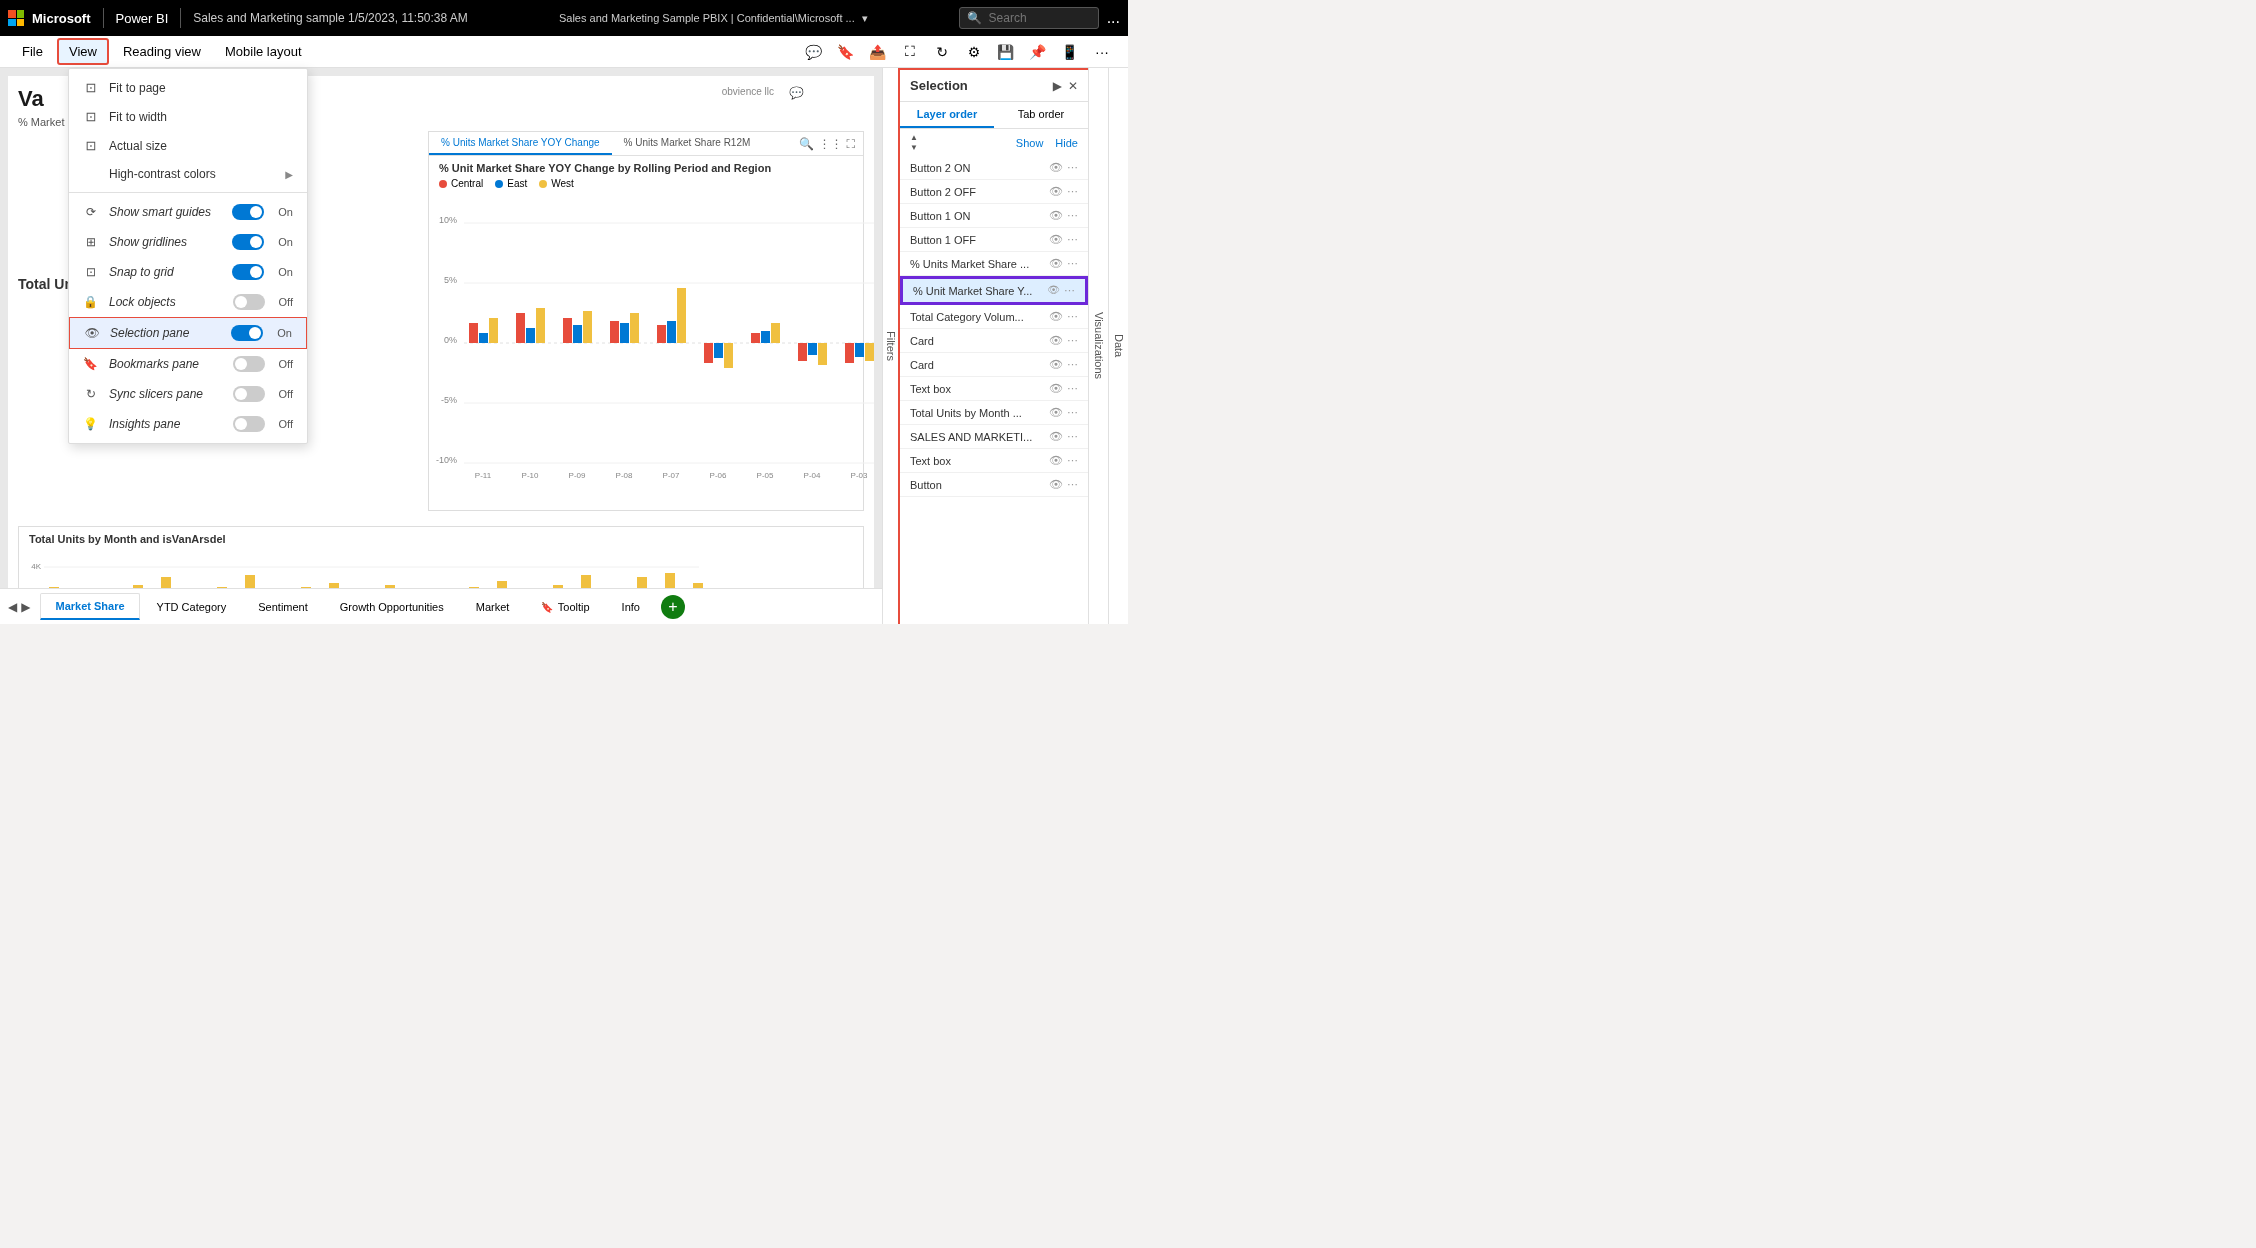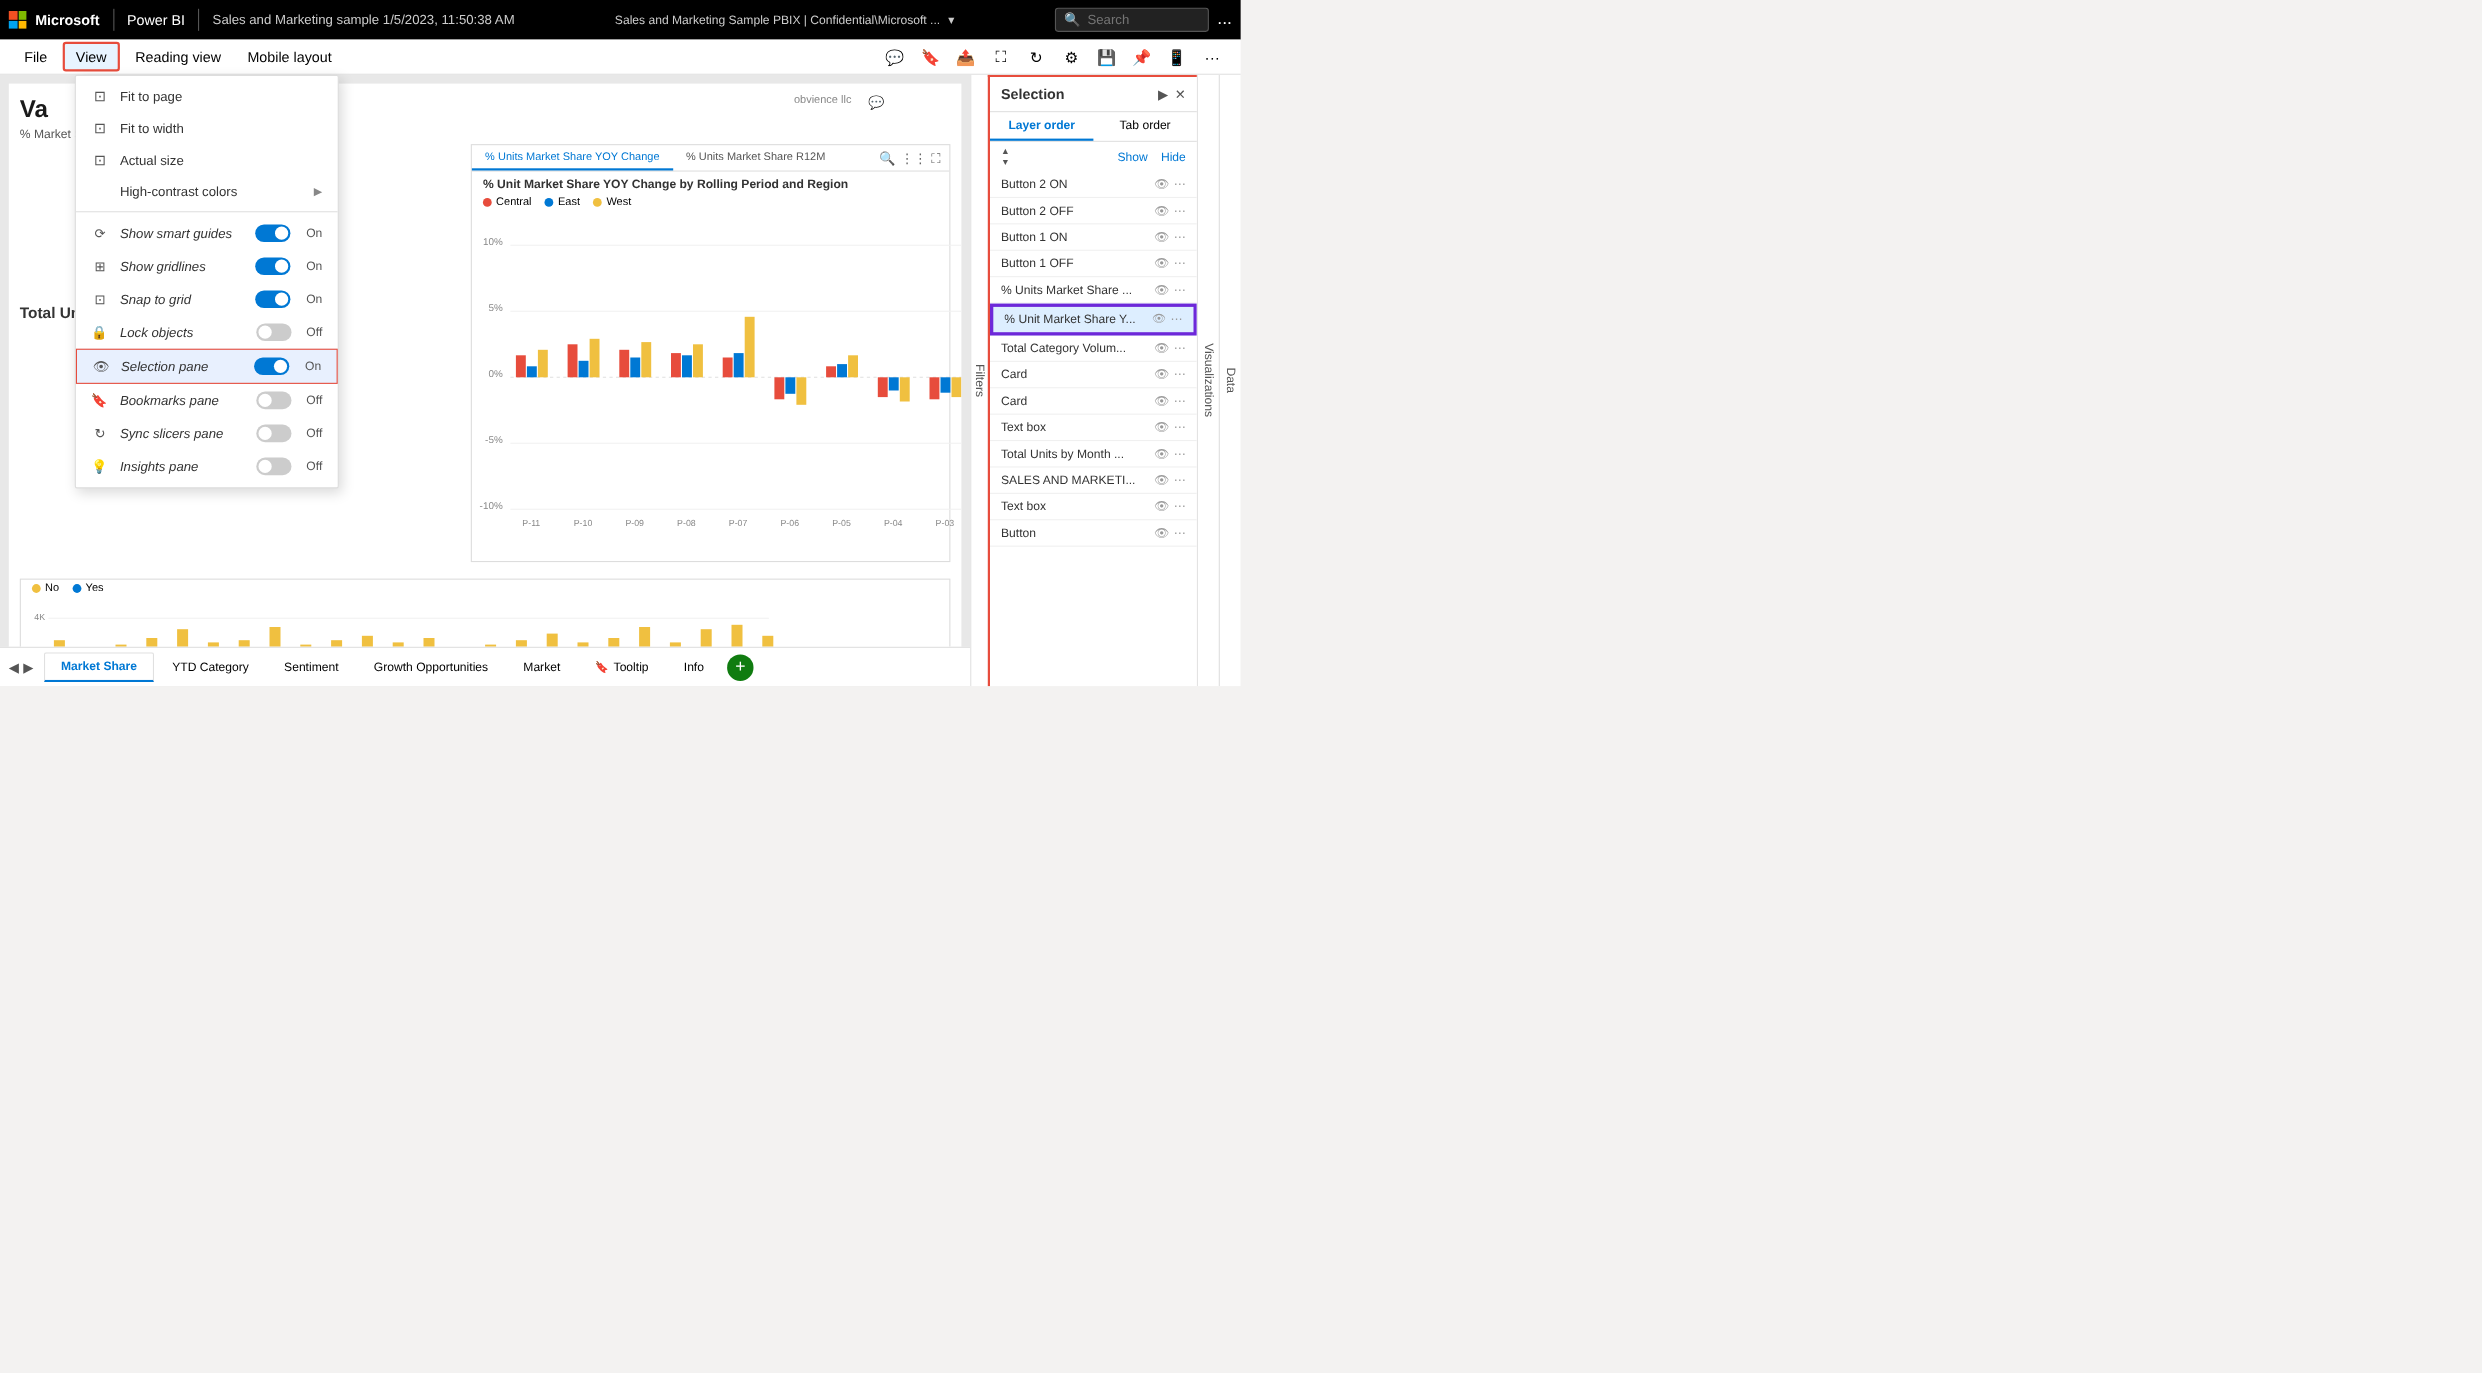--- a/index.html
+++ b/index.html
@@ -288,30 +288,21 @@
             <text x="336" y="285" font-size="8" fill="#888" text-anchor="middle">P-05</text>
             <text x="383" y="285" font-size="8" fill="#888" text-anchor="middle">P-04</text>
             <text x="430" y="285" font-size="8" fill="#888" text-anchor="middle">P-03</text>
             <text x="477" y="285" font-size="8" fill="#888" text-anchor="middle">P-02</text>
             <text x="524" y="285" font-size="8" fill="#888" text-anchor="middle">P-01</text>
             <text x="571" y="285" font-size="8" fill="#888" text-anchor="middle">P-00</text>
           </svg>
         </div>
 
         <div style="position:absolute;top:450px;left:10px;right:10px;height:180px;background:#fff;border:1px solid #ddd;overflow:hidden;">
-          <div style="display:flex;gap:12px;padding:2px 10px 2px;font-size:10px;">
-            <div style="display:flex;align-items:center;gap:4px;">
-              <div style="width:8px;height:8px;border-radius:50%;background:#f0c040;"></div>
-              <span>No</span>
-            </div>
-            <div style="display:flex;align-items:center;gap:4px;">
-              <div style="width:8px;height:8px;border-radius:50%;background:#0078d4;"></div>
-              <span>Yes</span>
-            </div>
-          </div>
+          <div style="padding:6px 10px 2px;font-size:11px;font-weight:600;color:#333;">Total Units by Month and isVanArsdel</div>
           <svg width="100%" height="130">
 
             <text x="22" y="22" font-size="8" fill="#888" text-anchor="end">4K</text>
             <text x="22" y="62" font-size="8" fill="#888" text-anchor="end">2K</text>
             <text x="22" y="102" font-size="8" fill="#888" text-anchor="end">0K</text>
 
             <line x1="25" y1="20" x2="680" y2="20" stroke="#f0f0f0" stroke-width="1"></line>
             <line x1="25" y1="60" x2="680" y2="60" stroke="#f0f0f0" stroke-width="1"></line>
             <line x1="25" y1="100" x2="680" y2="100" stroke="#e0e0e0" stroke-width="1"></line>
 

